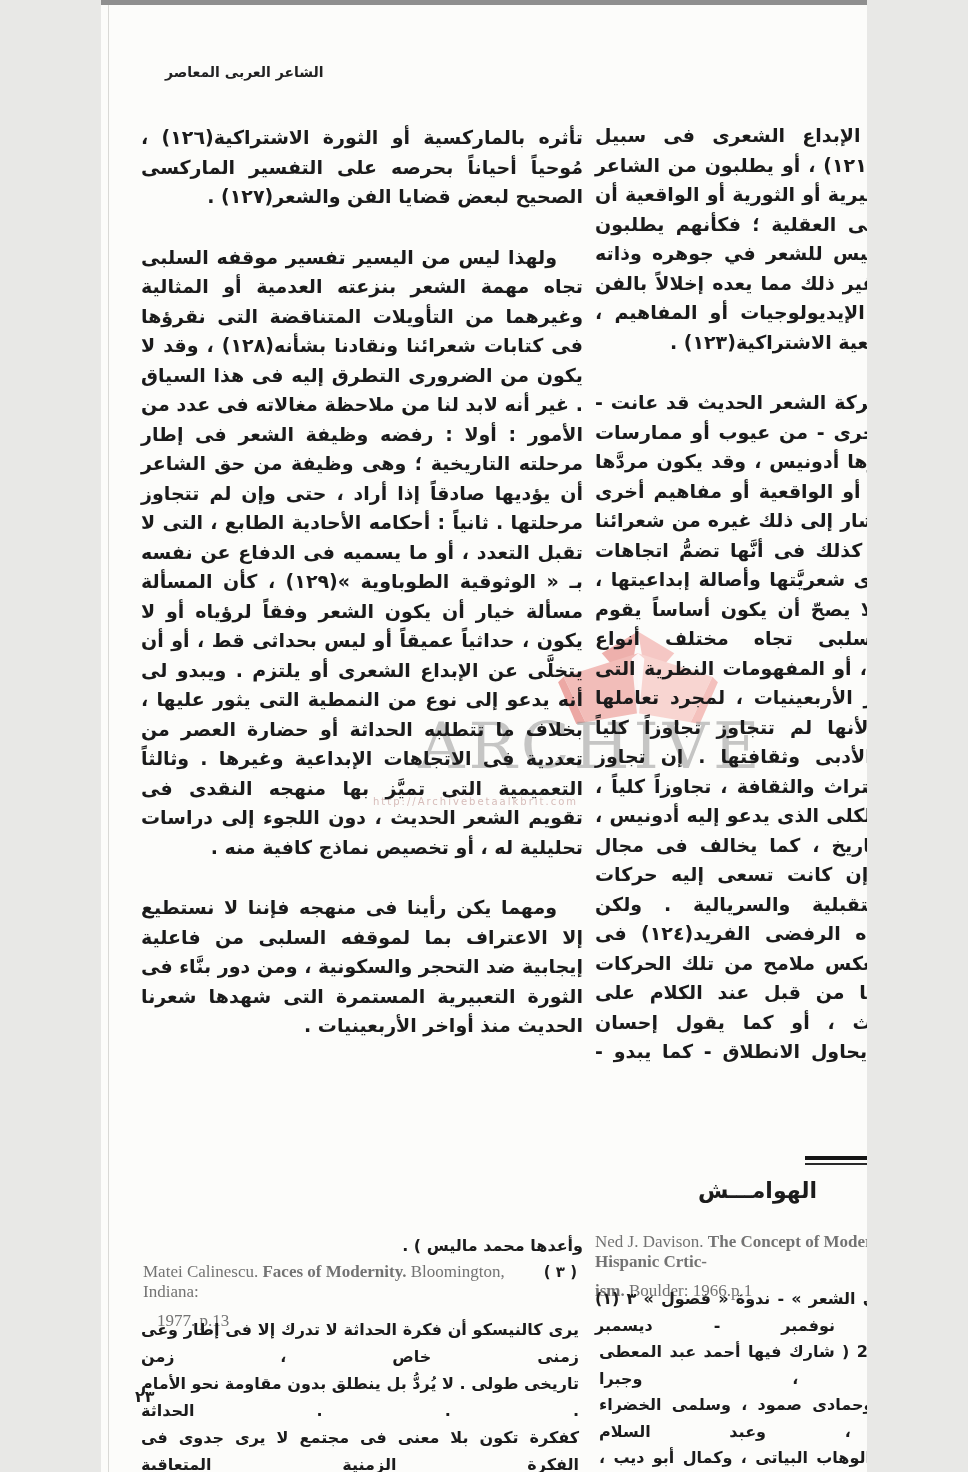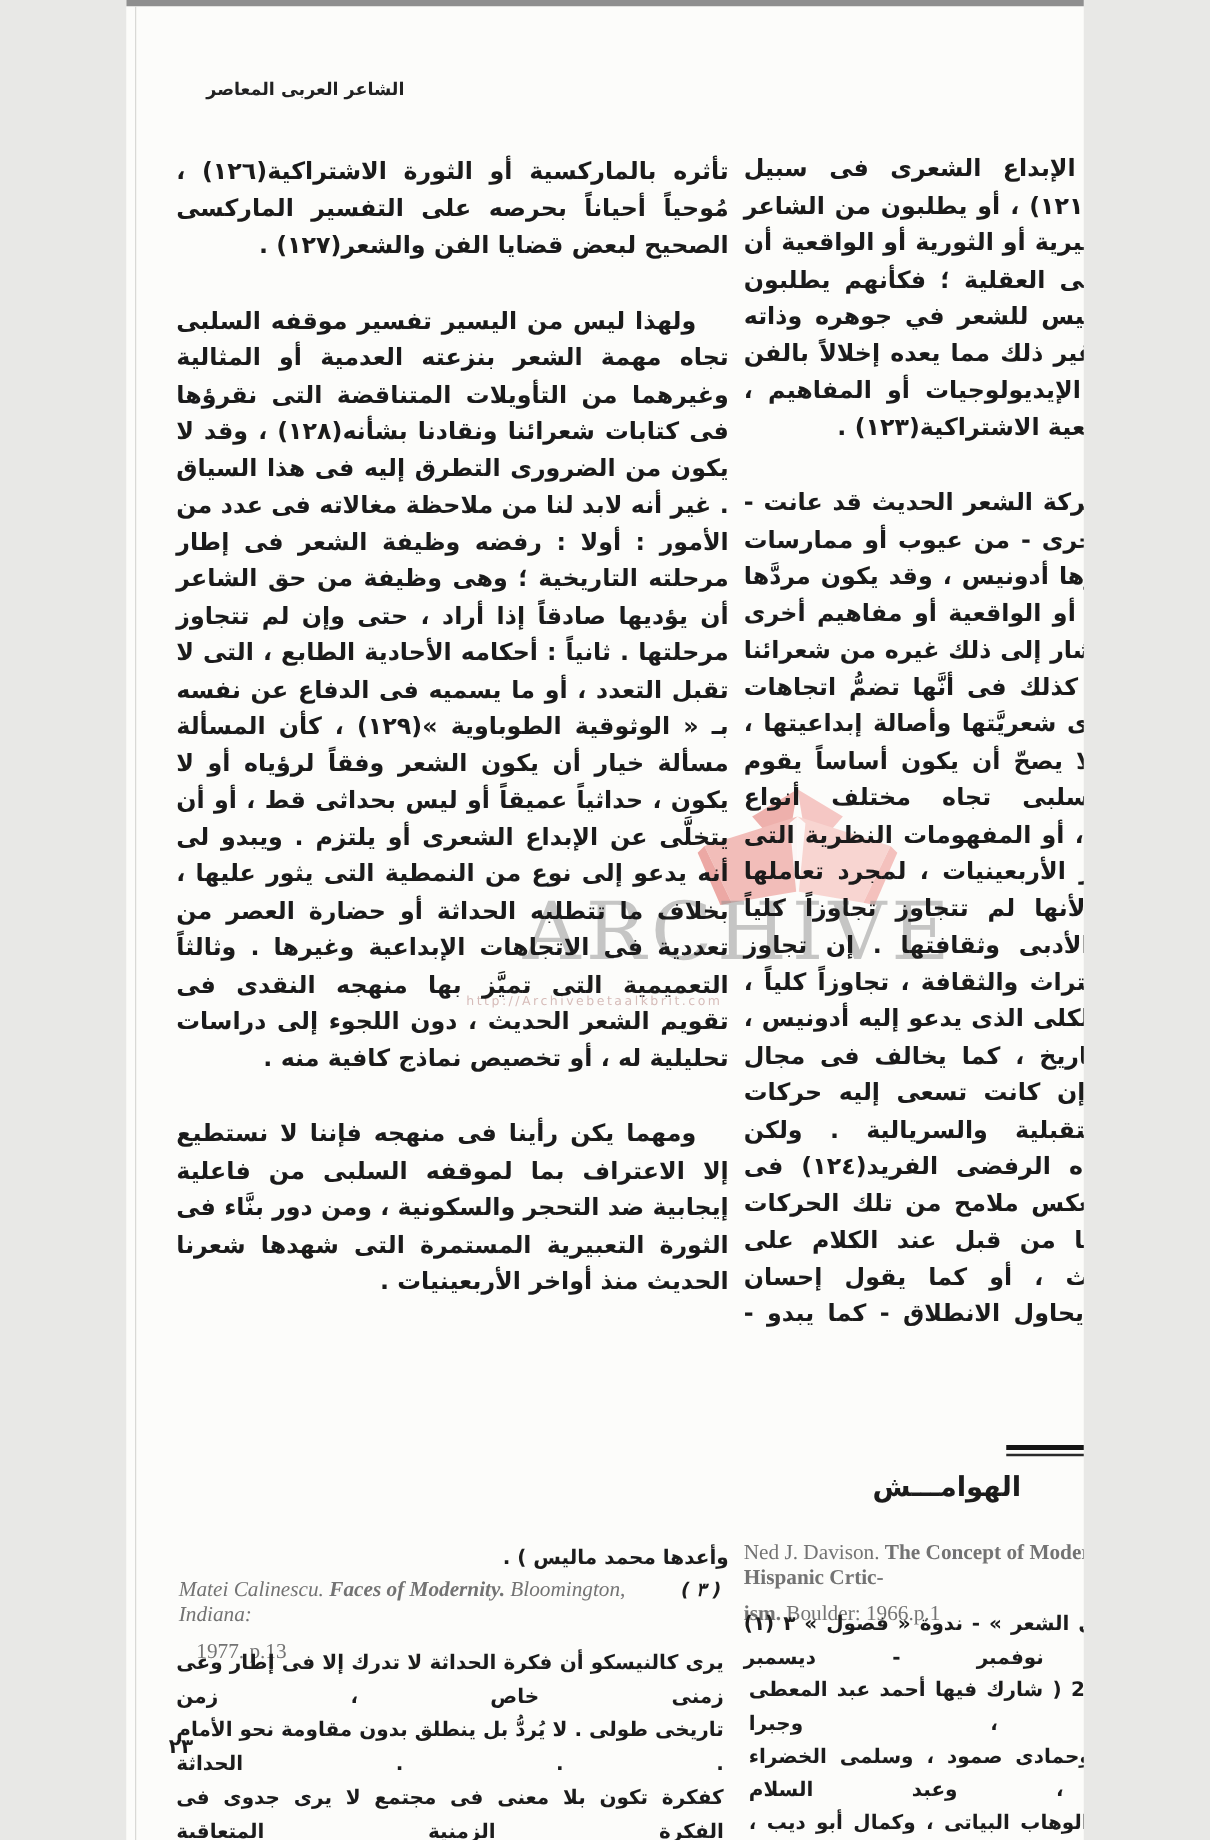--- a/index.html
+++ b/index.html
@@ -57,21 +57,21 @@
 
   .fn2{left:494px;top:1286px;width:416px;direction:rtl;font-size:16px;font-weight:700;}
   .fn2 .fn-line{line-height:26.5px;text-align:justify;text-align-last:justify;}
   .fn2 .fn-line.cont{padding-left:4px;padding-right:10px;}
   .fn2 .fn-line:first-child{text-align-last:justify;}
 
   .fn2cont{left:40px;top:1236px;width:442px;direction:rtl;text-align:right;
     padding-left:92px;box-sizing:border-box;font-size:16px;font-weight:700;}
 
   .fn3{left:42px;top:1262px;width:434px;}
-  .fn3-line1{display:flex;justify-content:center;align-items:baseline;direction:ltr;font-style:italic;}
+  .fn3-line1{display:flex;justify-content:center;align-items:baseline;direction:ltr;}
   .fn3-line2{margin-top:9px;direction:ltr;text-align:left;padding-left:14px;}
   .fn3-note{left:40px;top:1316px;width:438px;direction:rtl;font-size:16px;font-weight:700;}
   .fn3-note .fn-line{line-height:27px;text-align:justify;text-align-last:justify;}
 
   .page-number{position:absolute;left:34px;top:1387px;font-size:16px;font-weight:700;direction:rtl;z-index:2;}
 </style>
 </head>
 <body>
 
 <div class="page">

